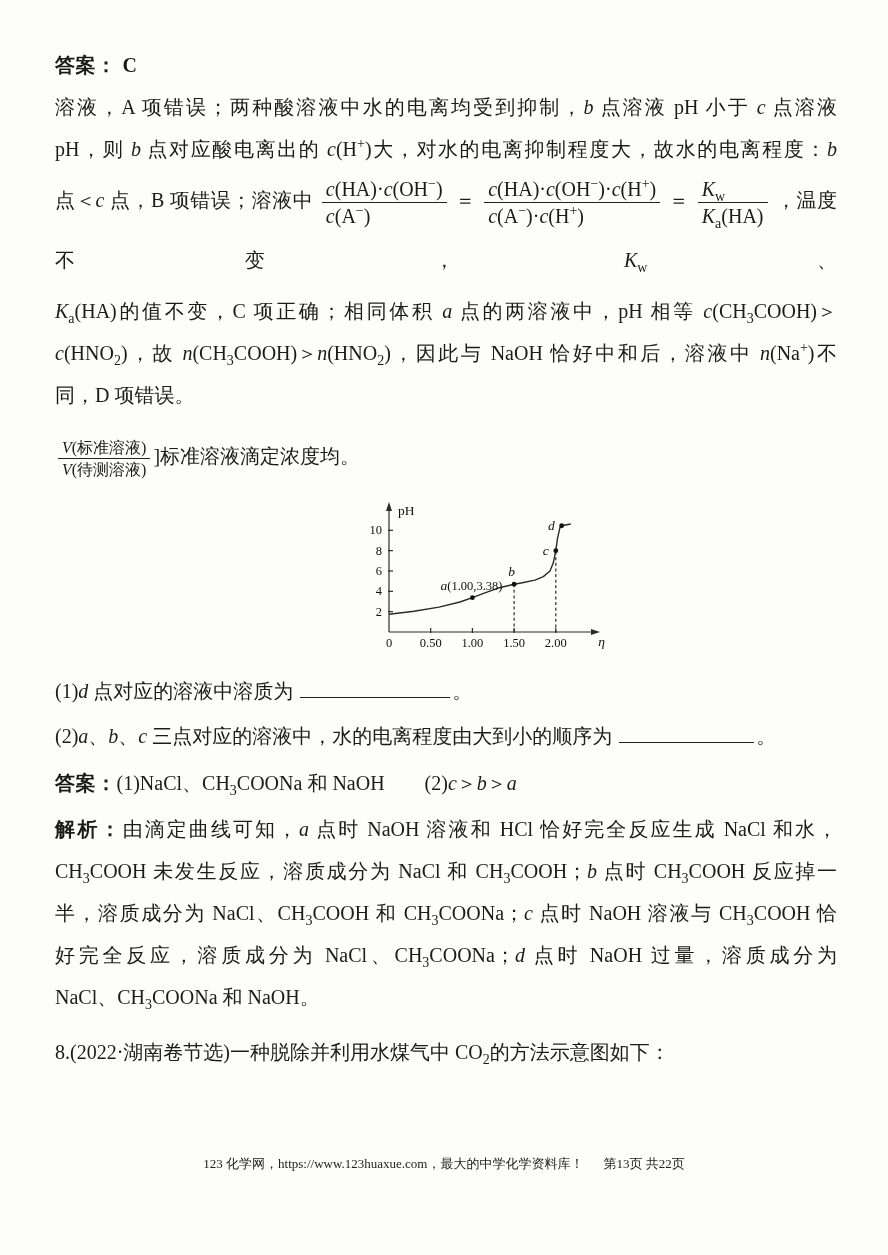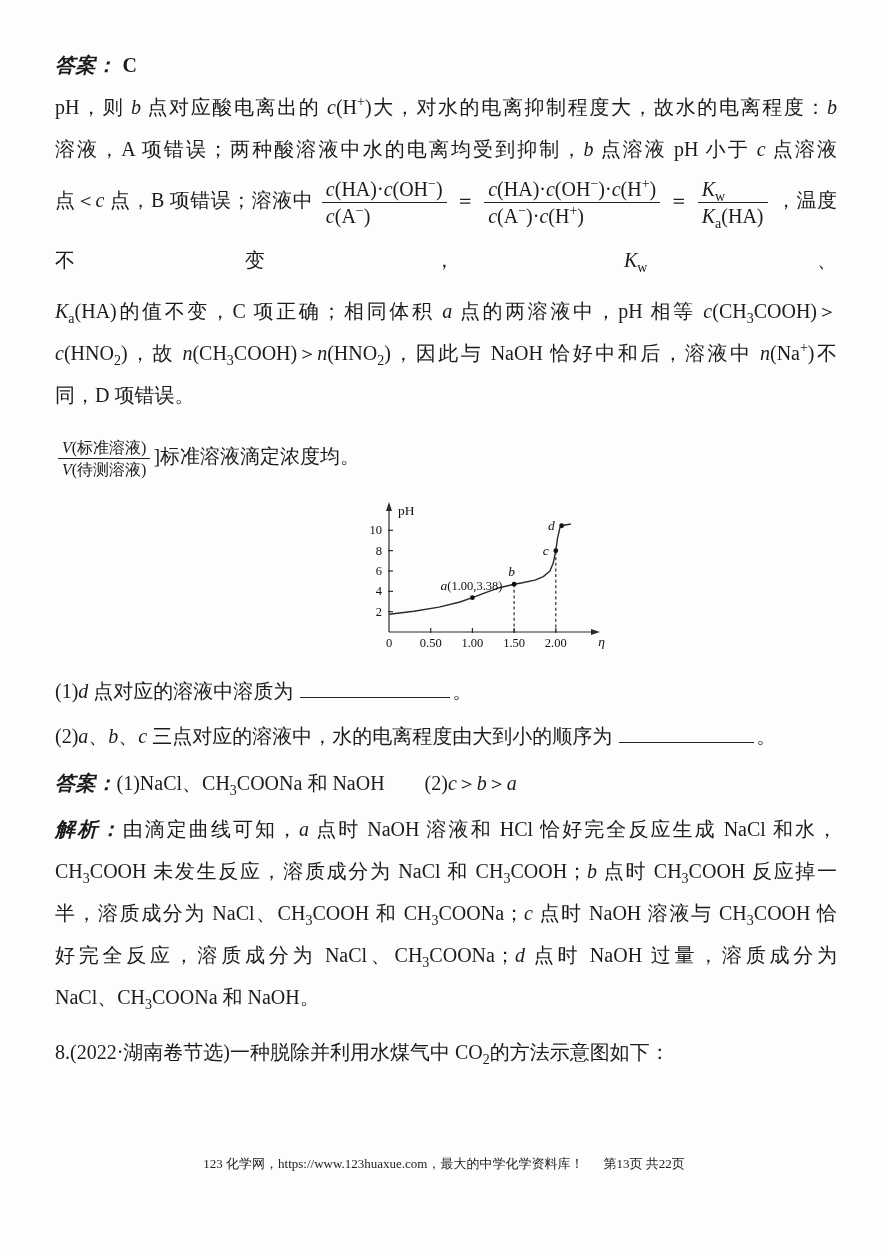--- a/index.html
+++ b/index.html
@@ -8,21 +8,21 @@
     width:888px;height:1255px;
     background:#fdfdfb;
     font-family:"Liberation Serif","DejaVu Serif",serif;
     color:#1b1b1b;
     font-size:20px;
     overflow:hidden;
   }
   .content{position:absolute;left:55px;top:44px;width:782px;}
   .tline{line-height:42px;text-align:justify;text-align-last:justify;}
   .tline.natural{text-align:left;text-align-last:auto;}
-  .lbl{font-weight:700;letter-spacing:.5px;font-style:italic;}
+  .lbl{font-weight:700;letter-spacing:.5px;}
   .ansC{font-weight:700;padding-left:6px;}
   sub,sup{line-height:0;font-size:70%;}
   i{font-style:italic;}
   .frac-line{line-height:60px;text-align:justify;text-align-last:justify;}
   .frac-line.natural{text-align:left;text-align-last:auto;}
   .frac{
     display:inline-block;vertical-align:middle;text-align:center;
     line-height:1.2;font-size:20px;margin:0 3px;
   }
   .frac .num{display:block;border-bottom:1.3px solid #222;padding:0 4px 1px 4px;}
@@ -53,22 +53,22 @@
 
 <div class="page">
   <div class="content">
 
     <div class="tline natural">
       <span class="lbl">答案：</span><span class="ansC">C</span>
     </div>
 
     <div>
       <div>
+          <div class="tline">溶液，A 项错误；两种酸溶液中水的电离均受到抑制，<i>b</i> 点溶液 pH 小于 <i>c</i> 点溶液</div>
           <div class="tline">pH，则 <i>b</i> 点对应酸电离出的 <i>c</i>(H<sup>+</sup>)大，对水的电离抑制程度大，故水的电离程度：<i>b</i></div>
-          <div class="tline">溶液，A 项错误；两种酸溶液中水的电离均受到抑制，<i>b</i> 点溶液 pH 小于 <i>c</i> 点溶液</div>
         </div>
       <div class="frac-line">
         <span>点＜<i>c</i> 点，B 项错误；溶液中</span>
         <span class="frac"><span class="num"><i>c</i>(HA)·<i>c</i>(OH<sup>−</sup>)</span><span class="den"><i>c</i>(A<sup>−</sup>)</span></span>
         <span>＝</span>
         <span class="frac"><span class="num"><i>c</i>(HA)·<i>c</i>(OH<sup>−</sup>)·<i>c</i>(H<sup>+</sup>)</span><span class="den"><i>c</i>(A<sup>−</sup>)·<i>c</i>(H<sup>+</sup>)</span></span>
         <span>＝</span>
         <span class="frac"><span class="num"><i>K</i><sub>w</sub></span><span class="den"><i>K</i><sub>a</sub>(HA)</span></span>
         <span>，温度不变，<i>K</i><sub>w</sub>、</span>
       </div>

